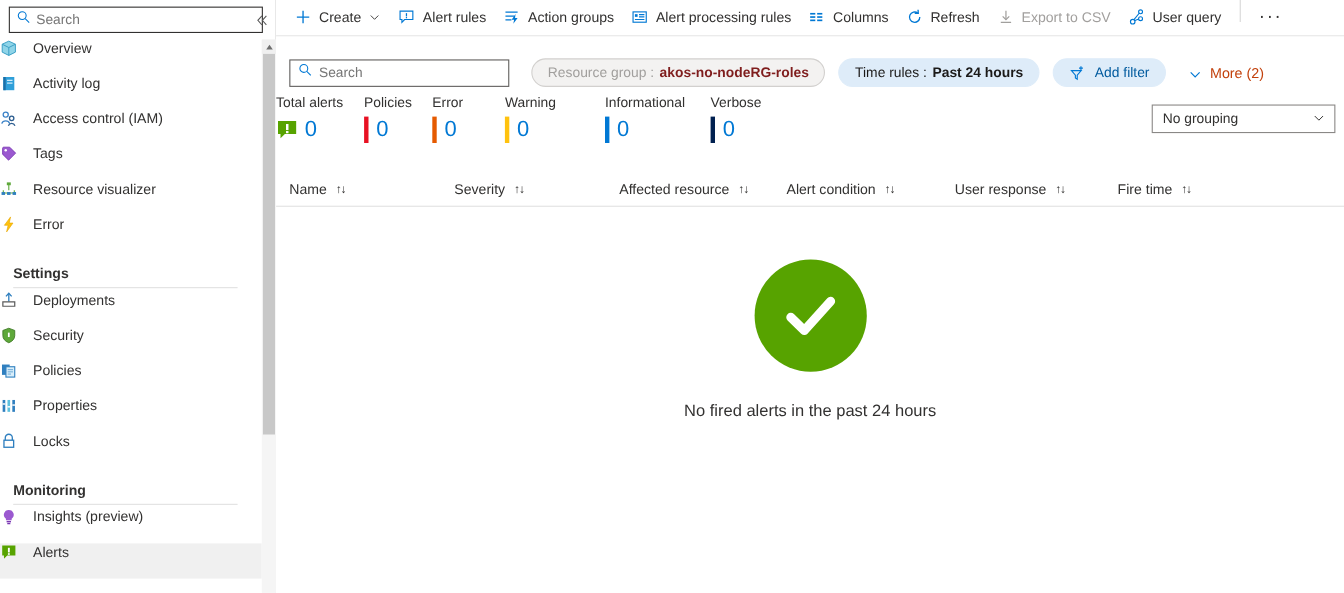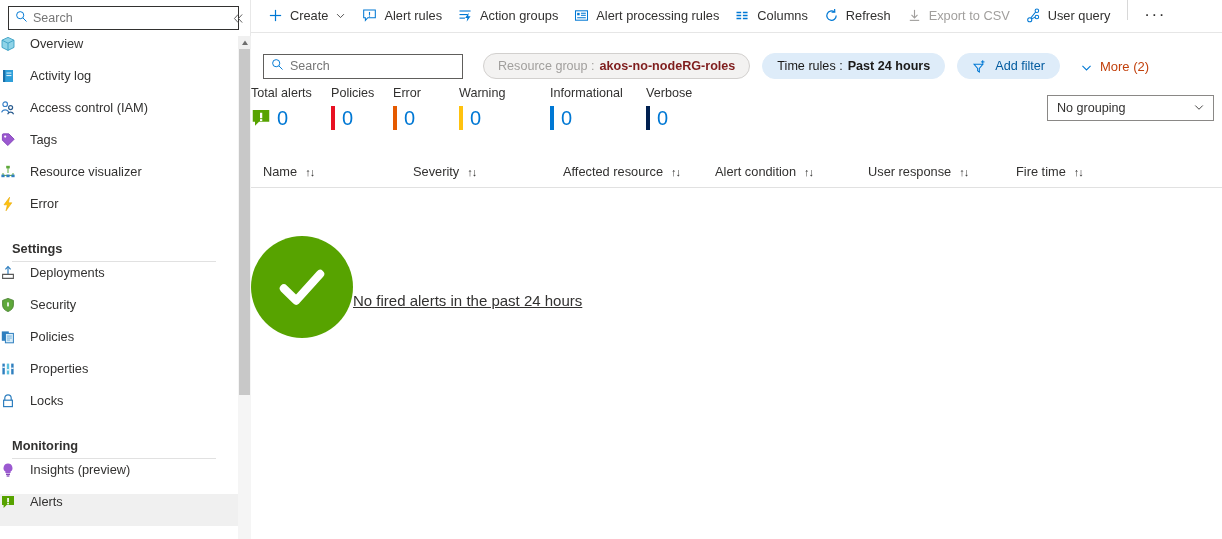--- a/index.html
+++ b/index.html
@@ -215,24 +215,23 @@
   }
   .th {
     display: flex; align-items: center;
     font-size: 12.8px; color: #323130;
     cursor: pointer;
     white-space: nowrap;
   }
   .th .sortico { margin-left: 8px; color: #323130; font-size: 11px; letter-spacing: -1px; }
 
   .emptystate {
-    display: flex; flex-direction: row;
+    display: flex; flex-direction: column;
     align-items: center;
     padding-top: 48px;
-    text-decoration: underline;
   }
   .check-circle {
     width: 102px; height: 102px; border-radius: 50%;
     display: flex; align-items: center; justify-content: center;
   }
   .emptytext {
     margin-top: 27px;
     font-size: 15px; color: #323130;
   }
 </style>

